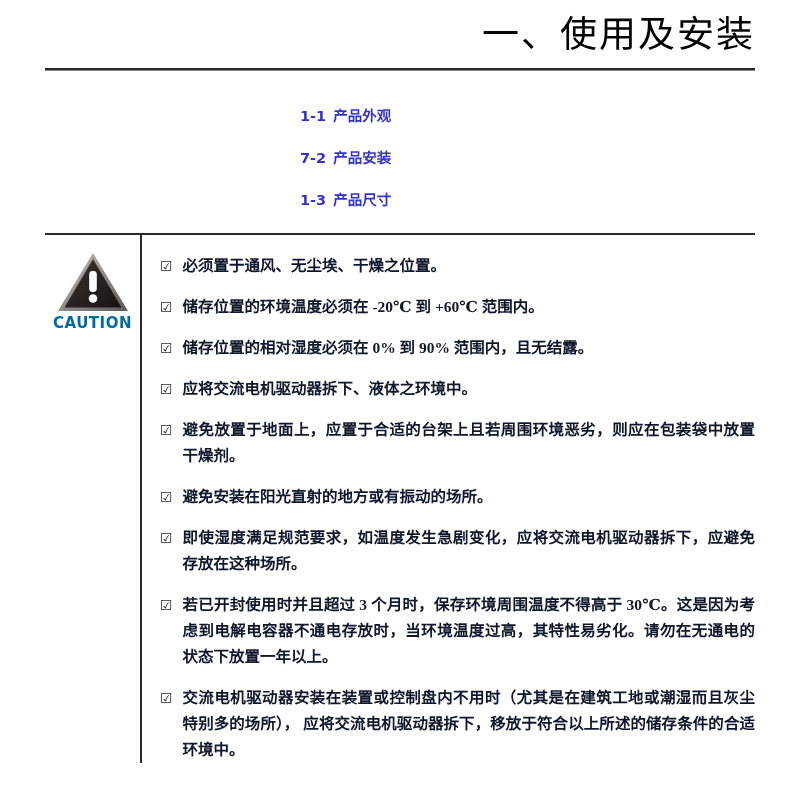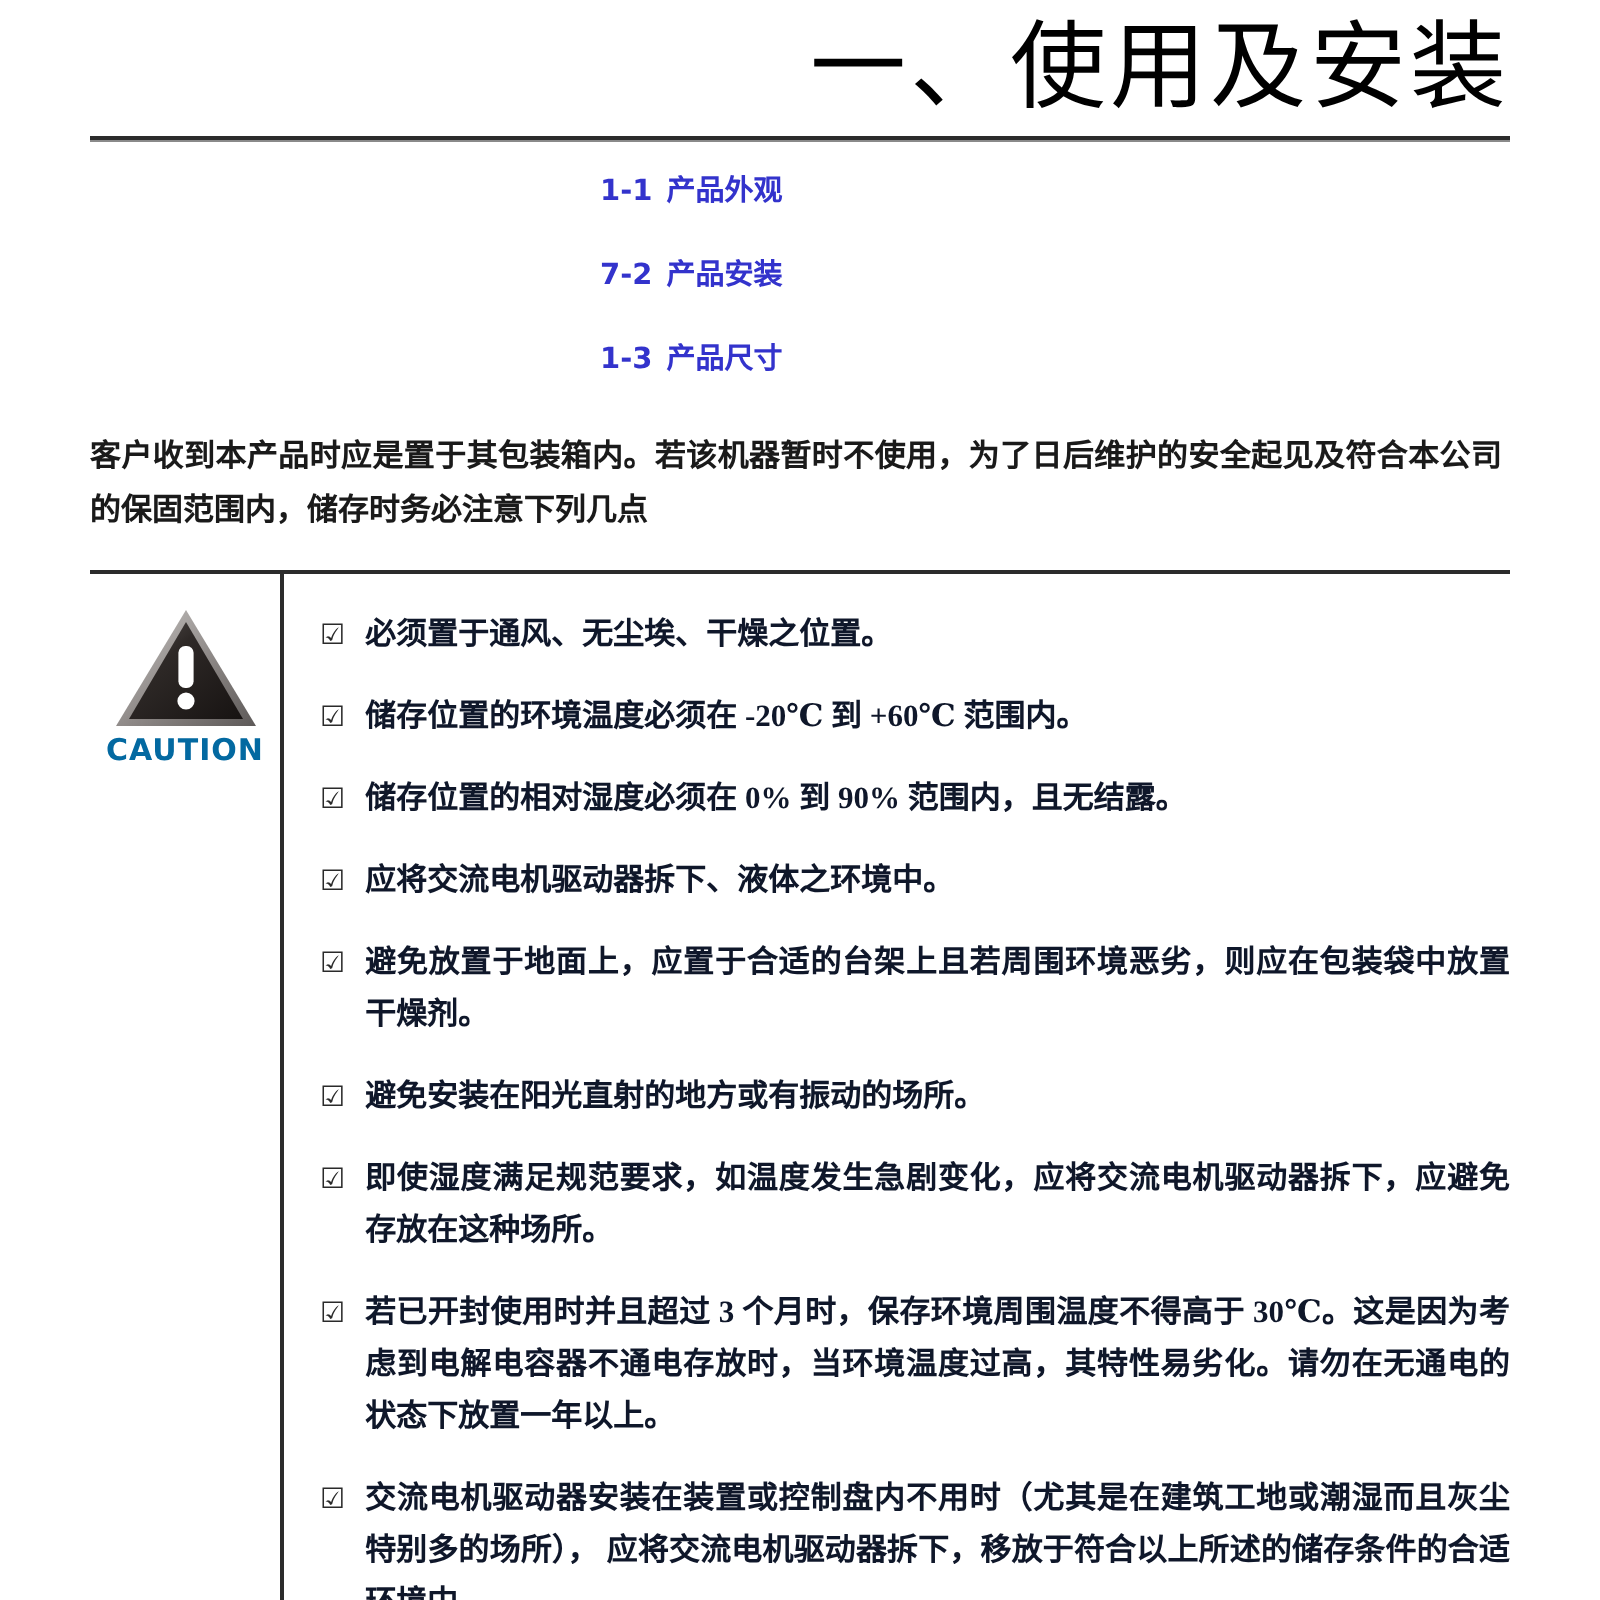--- a/index.html
+++ b/index.html
@@ -24,39 +24,39 @@
     padding: 0 45px;
   }
 
   
   .chapter-header {
     padding-top: 8px;
     text-align: right;
   }
   .chapter-title {
     font-family: "Liberation Serif", "DejaVu Serif", serif;
-    font-size: 48px;
+    font-size: 37px;
     line-height: 54px;
     letter-spacing: 2px;
     color: #000;
     font-weight: 400;
     white-space: nowrap;
     display: block;
   }
   .header-rule {
     margin-top: 6px;
     border-top: 2px solid #2b2b2b;
     border-bottom: 1px solid #8a8a8a;
     height: 0;
     width: 100%;
   }
 
   
   .toc {
-    margin-top: 16px;
+    margin-top: 36px;
     padding-left: 255px;
     text-align: center;
   }
   .toc-link {
     display: block;
     font-family: "DejaVu Sans", "Liberation Sans", sans-serif;
     font-size: 14.5px;
     font-weight: bold;
     color: #3333cc;
     line-height: 18px;
@@ -157,21 +157,20 @@
       <span class="toc-num">1-1</span><span>产品外观</span>
     </a>
     <a class="toc-link" href="#">
       <span class="toc-num">7-2</span><span>产品安装</span>
     </a>
     <a class="toc-link" href="#">
       <span class="toc-num">1-3</span><span>产品尺寸</span>
     </a>
   </div>
 
-  <p class="intro">客户收到本产品时应是置于其包装箱内。若该机器暂时不使用，为了日后维护的安全起见及符合本公司的保固范围内，储存时务必注意下列几点</p>
 
   <div class="caution-table">
 
     <div class="caution-cell">
       <svg class="caution-icon" viewBox="0 0 74 62">
         <defs>
           <linearGradient id="triGrad" x1="0" y1="0" x2="1" y2="1">
             <stop offset="0%" stop-color="#585352"></stop>
             <stop offset="35%" stop-color="#2e2927"></stop>
             <stop offset="100%" stop-color="#171312"></stop>

